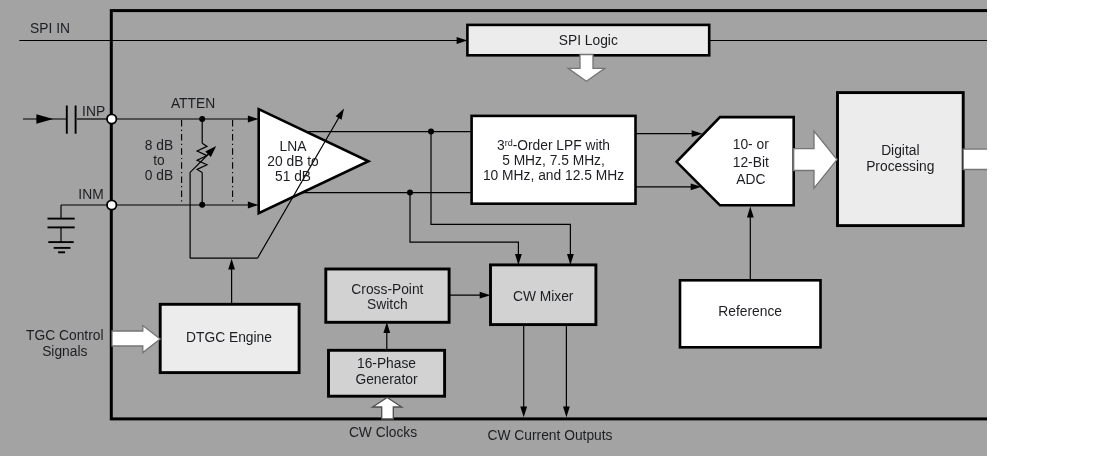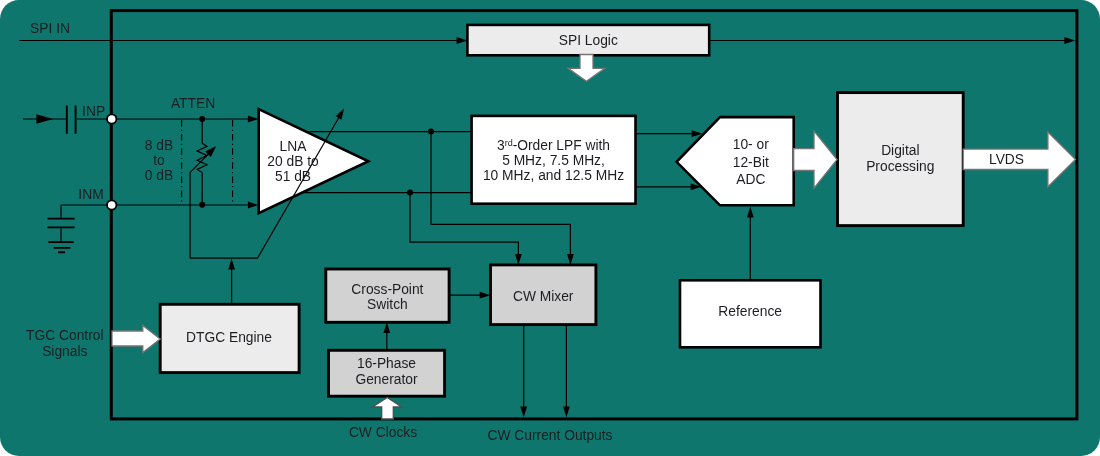--- a/index.html
+++ b/index.html
@@ -1,16 +1,16 @@
 <!DOCTYPE html>
 <html><head>
 <meta charset="utf-8">
 <style>
   html,body{margin:0;padding:0;background:#ffffff;}
-  #wrap{position:relative;width:1100px;height:456px;background:#0f766e;overflow:hidden;border-radius:19px;}
+  #wrap{position:relative;width:987px;height:456px;background:#a3a3a3;overflow:hidden;}
   svg{position:absolute;left:0;top:0;}
   text{font-family:"Liberation Sans", sans-serif;font-size:13.8px;fill:#1c1e22;}
 </style>
 </head>
 <body>
 <div id="wrap">
 <svg width="1100" height="456" viewBox="0 0 1100 456">
 
   <g stroke="#000" stroke-width="1.2" fill="none">
 

